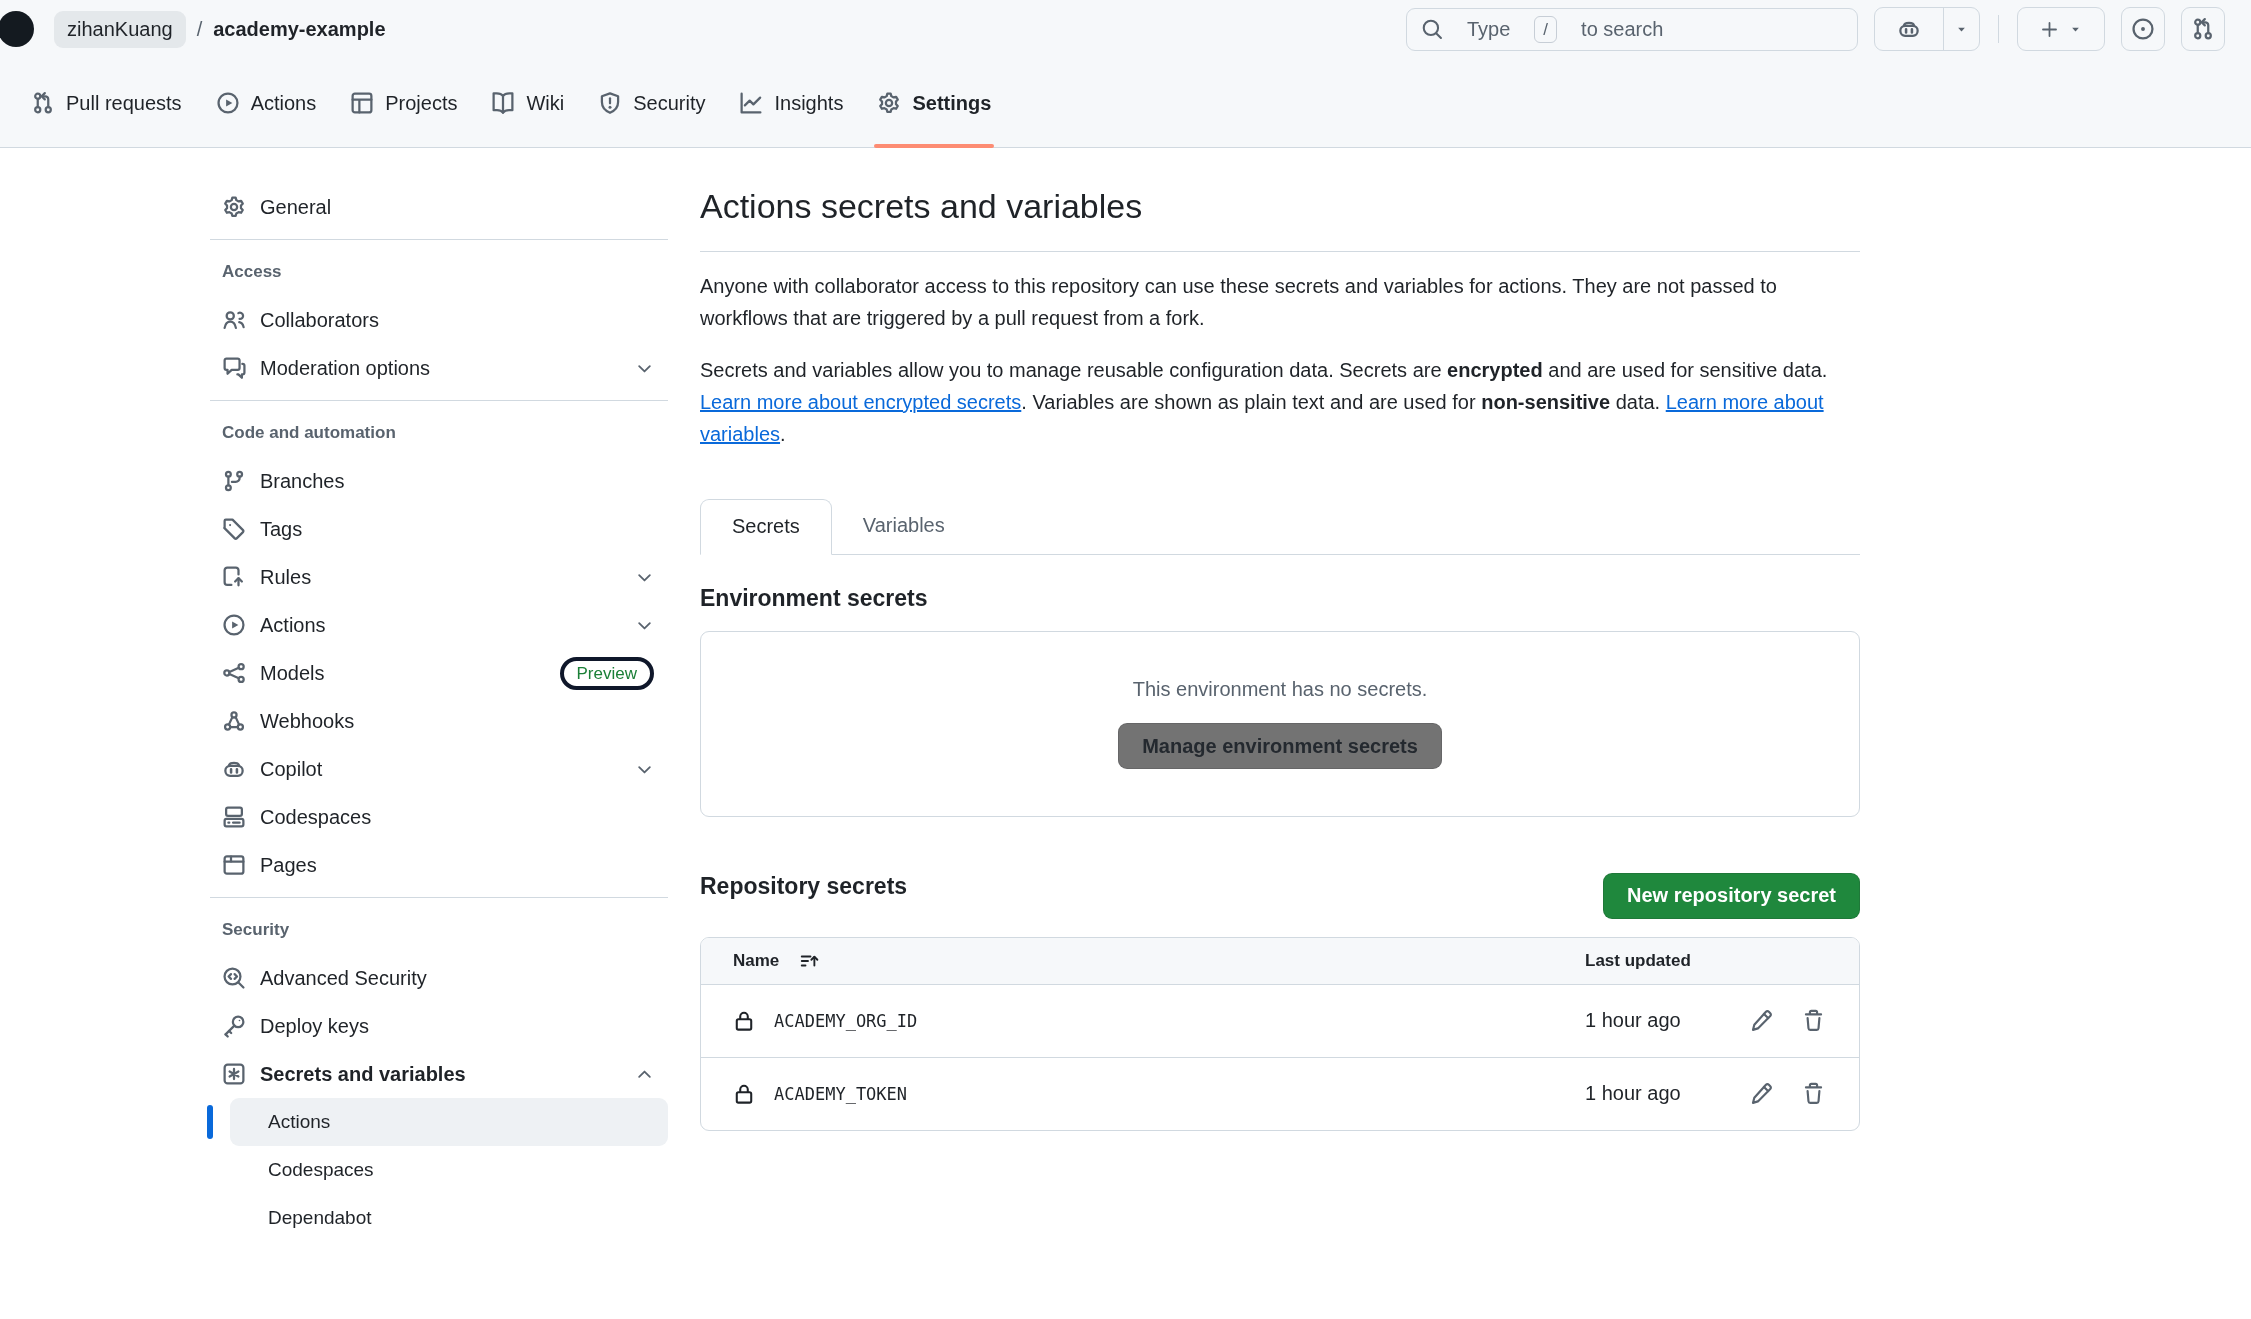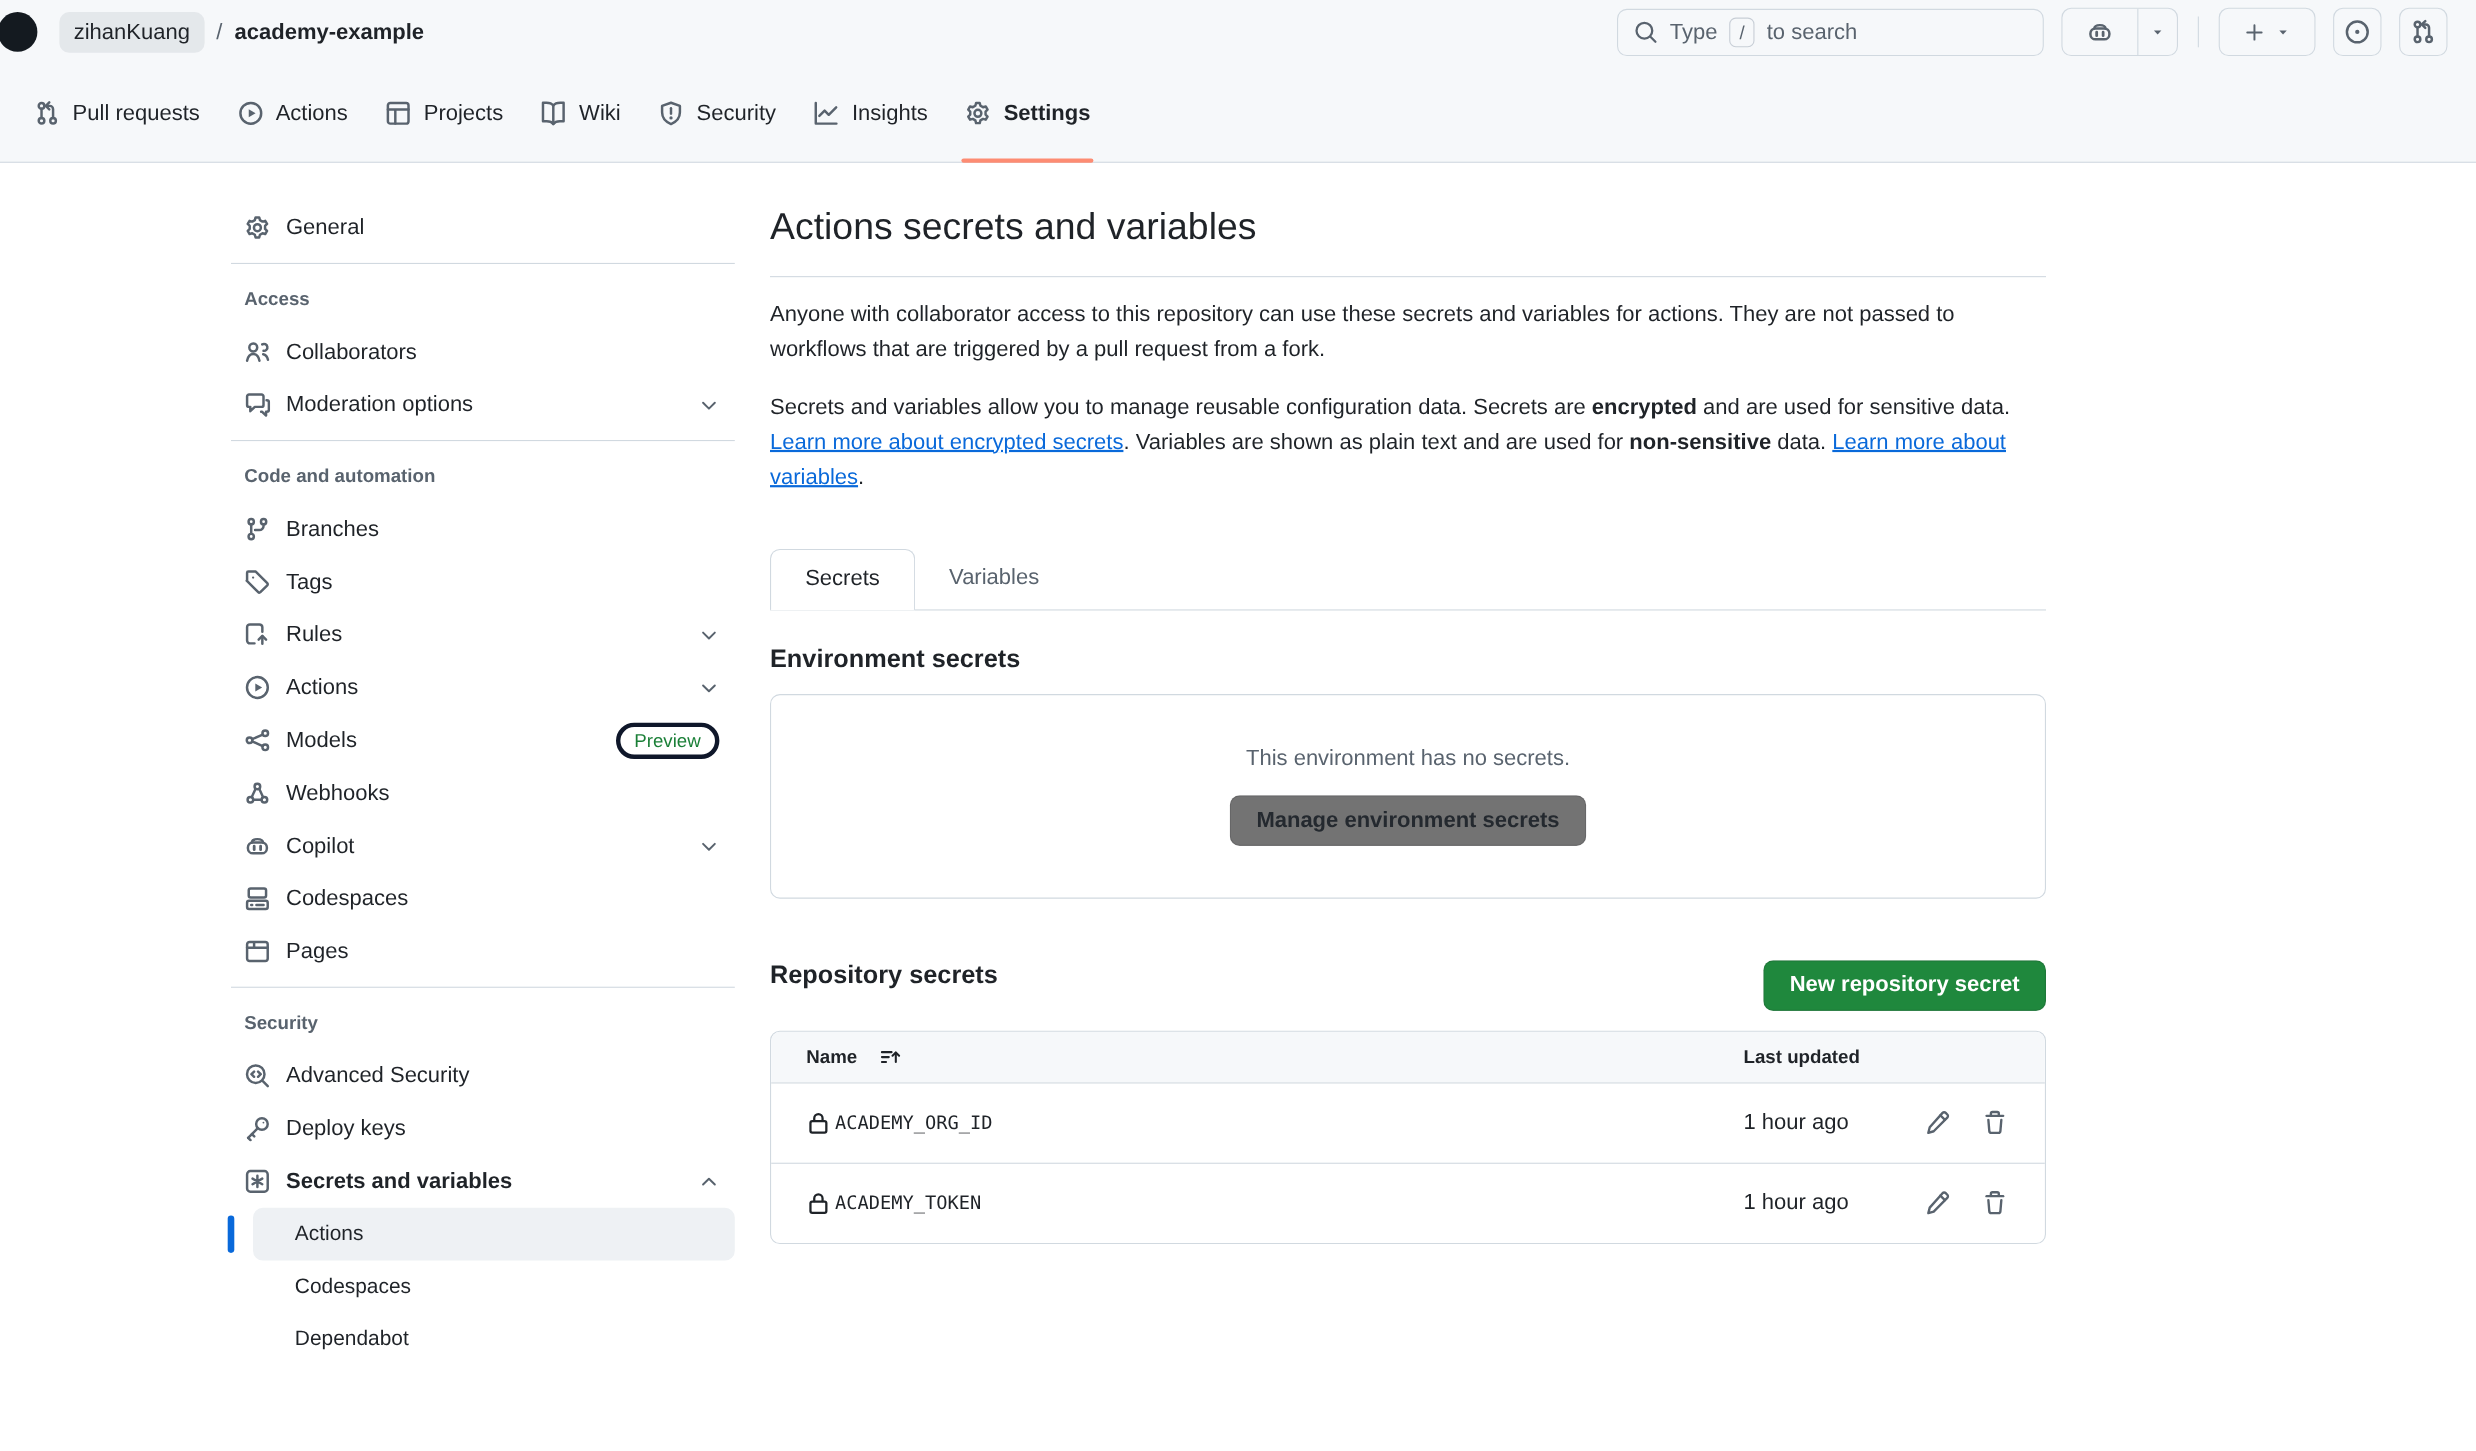--- a/index.html
+++ b/index.html
@@ -21,21 +21,21 @@
 
   
   .topbar { background:#f6f8fa; border-bottom:1px solid #d1d9e0; height:148px; }
   .row1 { display:flex; align-items:center; height:58px; padding:0 26px; }
   .logo-circle { width:36px; height:36px; border-radius:50%; background:#141a20; margin-left:-28px; flex:none; }
   .breadcrumb { display:flex; align-items:center; margin-left:20px; font-size:20px; white-space:nowrap; }
   .crumb-owner { background:rgba(175,184,193,.25); padding:7px 13px; border-radius:9px; }
   .crumb-sep { margin:0 11px; color:#59636e; }
   .crumb-repo { font-weight:700; }
 
-  .search { margin-left:auto; display:flex; align-items:center; gap:11px; width:388px; height:43px;
+  .search { margin-left:auto; display:flex; align-items:center; gap:24px; width:452px; height:43px;
             border:1px solid #d1d9e0; border-radius:9px; padding:0 14px; color:#59636e; font-size:20px; background:#f6f8fa; }
   .search .oct { color:#59636e; width:22px; height:22px; }
   .kbd { border:1px solid #c7ced6; border-radius:6px; padding:0 8px; font-size:17px; line-height:25px; color:#59636e; }
 
   .hbtn { display:flex; align-items:center; justify-content:center; height:44px;
           border:1px solid #d1d9e0; border-radius:9px; background:transparent; color:#59636e; cursor:pointer; padding:0; }
   .copilot-btn { width:106px; margin-left:16px; }
   .copilot-btn .half-a { flex:1; display:flex; align-items:center; justify-content:center; height:100%; }
   .copilot-btn .half-b { width:36px; display:flex; align-items:center; justify-content:center; height:100%; border-left:1px solid #d1d9e0; }
   .vsep { width:1px; height:28px; background:#d1d9e0; margin:0 18px; }
@@ -92,21 +92,21 @@
 
   .repo-head { margin-top:56px; display:flex; align-items:center; justify-content:space-between; }
   .repo-head .h3 { margin-top:0; }
 
   .table { margin-top:18px; border:1px solid #d1d9e0; border-radius:9px; overflow:hidden; }
   .trow { display:grid; grid-template-columns:1fr 150px 52px 52px; align-items:center;
           padding:0 20px 0 32px; height:73px; border-top:1px solid #d1d9e0; }
   .trow.thead { height:46px; background:#f6f8fa; border-top:none; font-size:17px; font-weight:700; }
   .namehead { display:flex; align-items:center; gap:20px; }
   .namehead .oct { color:#1f2328; width:20px; height:20px; }
-  .namecell { display:flex; align-items:center; gap:4px; }
+  .namecell { display:flex; align-items:center; gap:19px; }
   .namecell .oct { color:#1f2328; width:22px; height:22px; }
   .mono { font-family:"DejaVu Sans Mono", "Liberation Mono", monospace; font-size:17px; }
   .updated { font-size:20px; }
   .iconbtn { width:40px; height:40px; display:flex; align-items:center; justify-content:center; color:#59636e;
              background:none; border:none; border-radius:9px; cursor:pointer; justify-self:center; }
   .iconbtn .oct { width:23px; height:23px; }
 </style>
 </head>
 <body>
 

